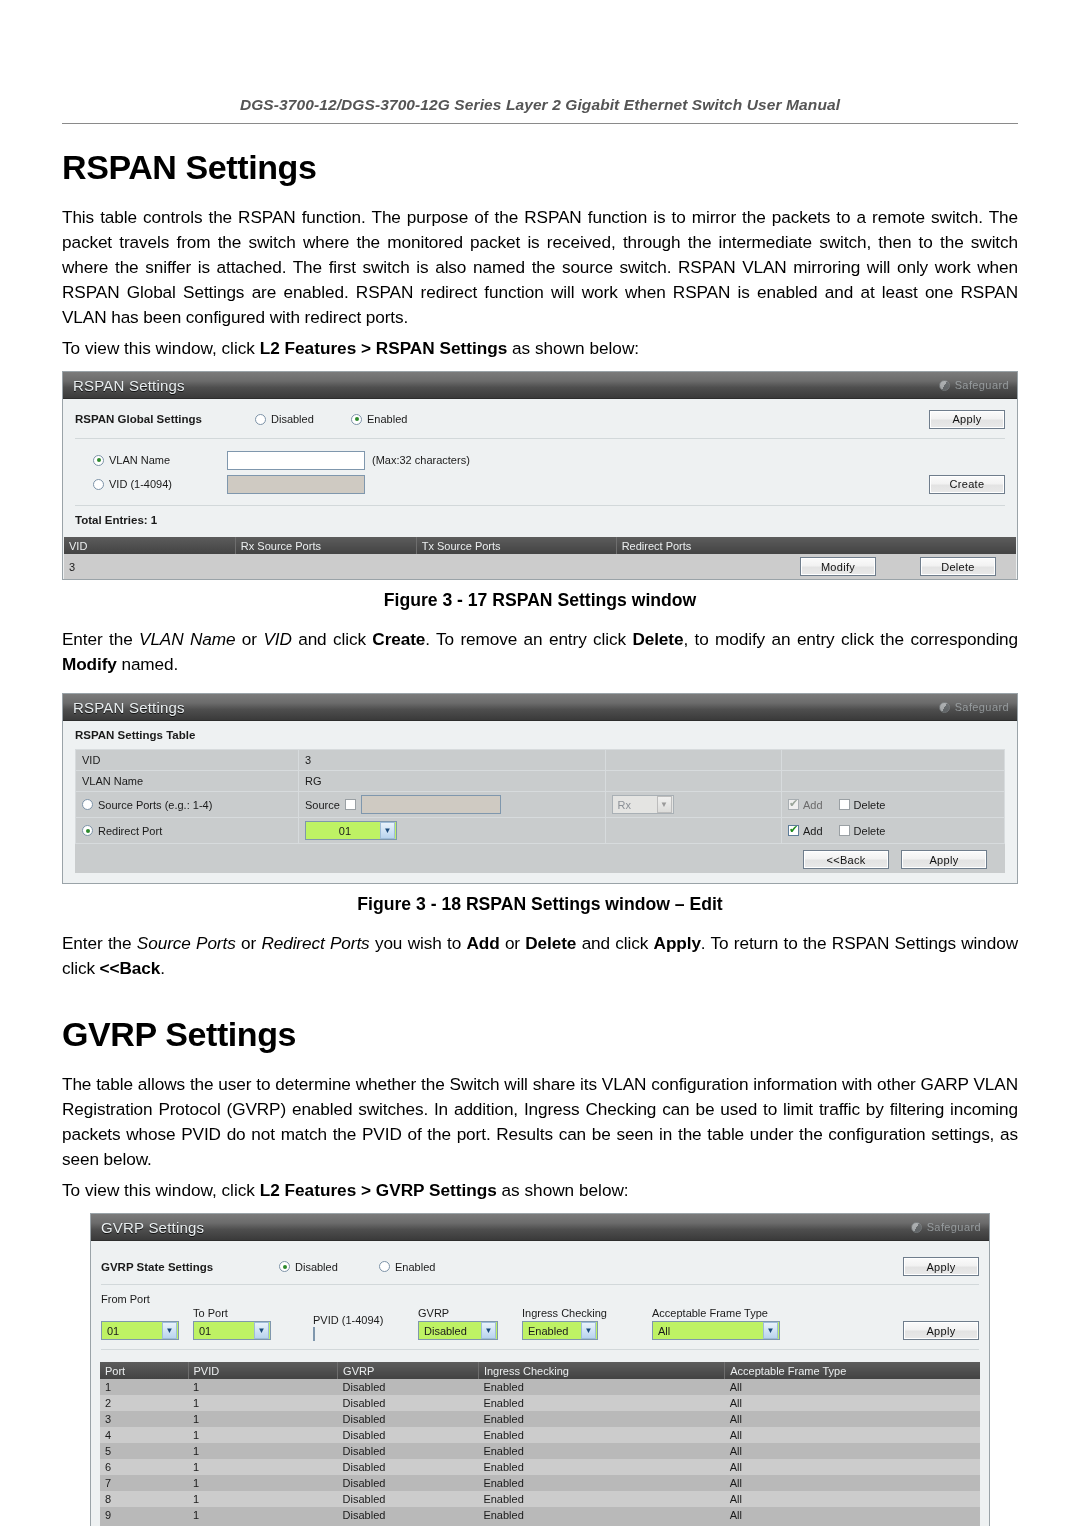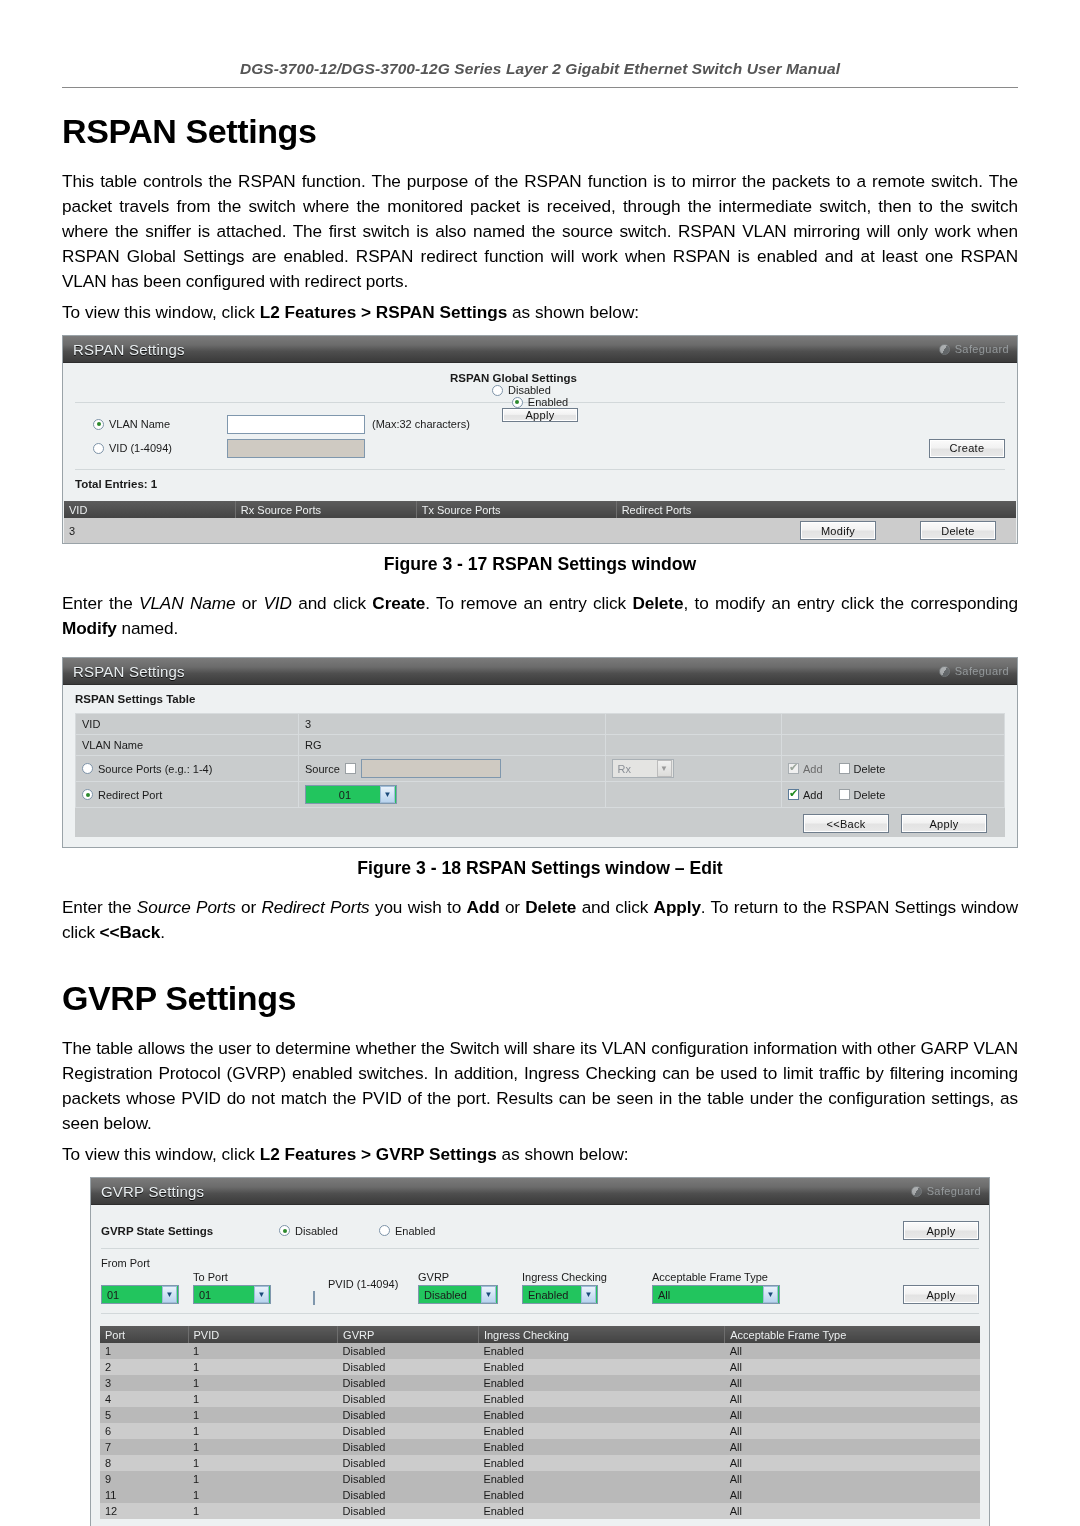--- a/index.html
+++ b/index.html
@@ -14,21 +14,21 @@
   }
   .page { position:relative; width:1080px; height:1526px; padding:0 62px; }
 
   
   .run-head {
     text-align:center;
     font-style:italic;
     font-weight:bold;
     font-size:15.5px;
     color:#555;
-    padding-top:60px;
+    padding-top:96px;
     letter-spacing:.1px;
   }
   .head-rule { border-bottom:1.5px solid #8a8a8a; margin-top:9px; }
 
   
   h1.sec {
     font-size:34px; font-weight:bold; margin:24px 0 18px 0; letter-spacing:-.4px;
   }
   p.body {
     font-size:17.2px; line-height:25px; text-align:justify; margin:0 0 16px 0;
@@ -98,21 +98,21 @@
   .chk.blank { border:1px solid #9aa0a4; background:#fff; }
 
   .rlabel { margin-left:5px; font-size:11px; }
 
   
   .txt {
     height:19px; border:1px solid #7f97ad; background:#fff;
   }
   .txt.gray { background:#cfcac2; }
   .sel {
-    height:19px; border:1px solid #7f97ad; background:#22c55e;
+    height:19px; border:1px solid #7f97ad; background:#bef264;
     display:flex; align-items:center; justify-content:space-between;
     padding:0 0 0 5px; font-size:11px;
   }
   .sel.dis { background:#e4e4e2; border-color:#a9b0b5; color:#8b9097; }
   .sel .arrow {
     width:15px; height:17px; margin:1px;
     background:linear-gradient(to bottom,#e9f2fb,#b9d4ee);
     border:1px solid #9fbcd8;
     display:flex; align-items:center; justify-content:center;
     font-size:8px; color:#1b4a7a;
@@ -176,21 +176,21 @@
   <div class="panel" style="margin:4px 0 0 0;">
     <div class="panel-title">
       <span class="ttl">RSPAN Settings</span>
       <span class="safeguard">
         <span class="sg-icon"></span>
         <span class="sg-text">Safeguard</span>
       </span>
     </div>
     <div class="panel-body" style="padding:9px 12px 8px 12px;">
 
-      <div class="row" style="height:22px;flex-direction:column;">
+      <div class="row" style="height:22px;">
         <span class="lbl-strong" style="width:180px;">RSPAN Global Settings</span>
         <span class="inline" style="width:96px;">
           <span class="radio"></span>
           <span class="rlabel">Disabled</span>
         </span>
         <span class="inline">
           <span class="radio on"></span>
           <span class="rlabel">Enabled</span>
         </span>
         <span style="flex:1"></span>
@@ -390,21 +390,21 @@
           </span>
         </div>
         <div style="width:120px;">
           <div style="margin-bottom:2px;">To Port</div>
           <span class="sel" style="width:78px;">
             <span>01</span>
             <span class="arrow">▼</span>
           </span>
         </div>
         <div style="width:105px;">
-          <div style="margin-bottom:2px;margin-left:15px;">PVID (1-4094)</div>
+          <div style="margin-bottom:2px;">PVID (1-4094)</div>
           <span class="txt" style="width:78px;"></span>
         </div>
         <div style="width:104px;">
           <div style="margin-bottom:2px;">GVRP</div>
           <span class="sel" style="width:80px;">
             <span>Disabled</span>
             <span class="arrow">▼</span>
           </span>
         </div>
         <div style="width:130px;">

